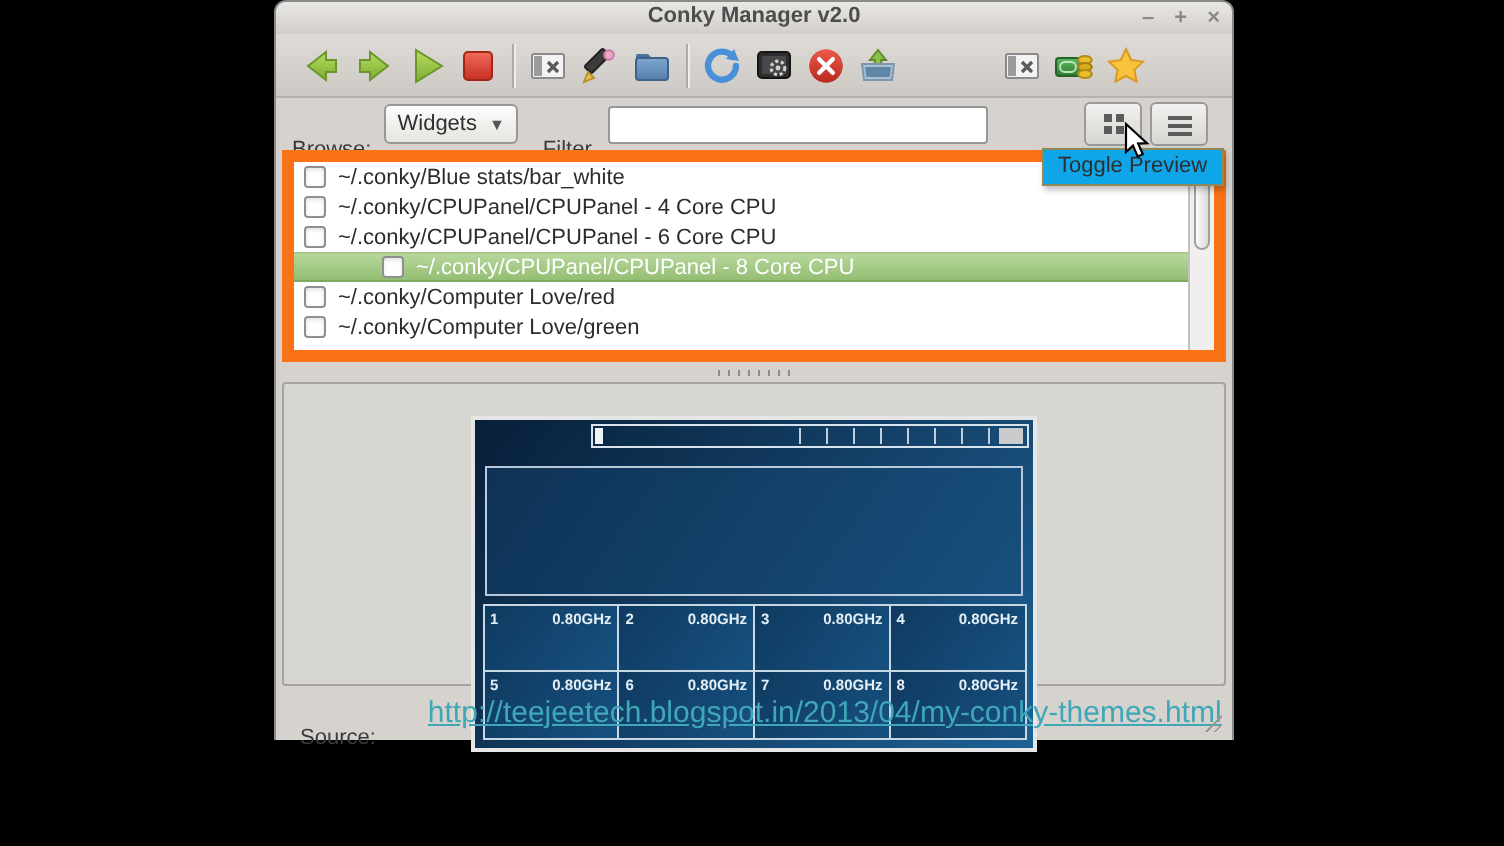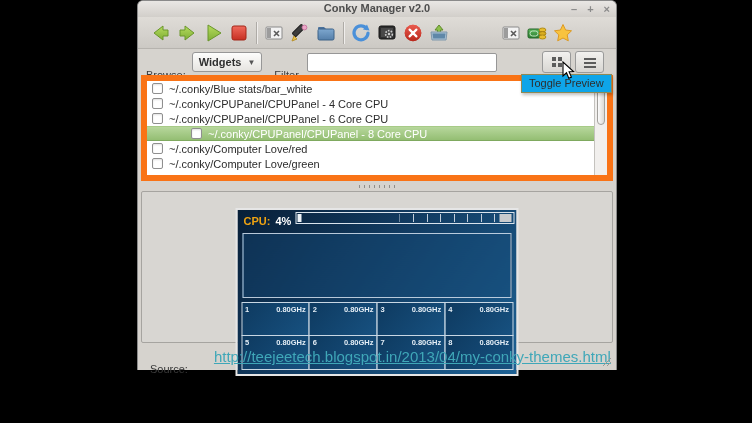--- a/index.html
+++ b/index.html
@@ -28,21 +28,21 @@
   .tsep { width:1px; height:22px; background:#aeaba6; margin:0 4px;
           box-shadow:1px 0 0 #f0eeec; }
   .sp10 { width:10px; } .sp46 { width:46px; }
 
   
   .browserow { position:absolute; left:0; top:48px; right:0; height:26px;
                display:flex; align-items:center; padding-left:8px; }
   .lbl { font-size:11px; color:#3a3a3a;margin-top:25px; }
   .combo { margin-left:6px; height:20px; padding:0 6px; display:flex; align-items:center;
            gap:6px; background:linear-gradient(#fdfdfc,#e6e4e0); border:1px solid #979797;
-           border-radius:3px; font-size:11px; color:#2f2f2f;font-weight:bold; }
+           border-radius:3px; font-size:11px; color:#2f2f2f; }
   .combo .arrow { font-size:8px; color:#555; }
   .filterlbl { margin-left:12px; }
   .filterinput { margin-left:8px; width:190px; height:19px; border:1px solid #979797;
                  border-radius:2px; background:#fff; font-size:11px; padding:0 4px;
                  font-family:"Liberation Sans", sans-serif; }
   .viewbtns { position:absolute; right:12px; top:2px; display:flex; gap:4px; }
   .viewbtn { width:29px; height:22px; border:1px solid #9a9a9a; border-radius:3px;
              background:linear-gradient(#f2f1ef,#d8d6d2); display:flex;
              align-items:center; justify-content:center; }
 
@@ -339,24 +339,20 @@
       <div class="thumb"></div>
     </div>
   </div>
 
   <div class="splitter">
     <div class="grip"></div>
   </div>
 
   <div class="pane">
     <div class="widget">
-      <div class="whead">
-        <span class="cpu-label">CPU:</span>
-        <span class="cpu-val">4%</span>
-      </div>
       <div class="wbar">
         <div class="wbar-fill"></div>
         <div class="wbar-segs"></div>
         <div class="wbar-block"></div>
       </div>
       <div class="wgraph"></div>
       <div class="wgrid">
         <div class="cell">
           <span>1</span>
           <span>0.80GHz</span>

